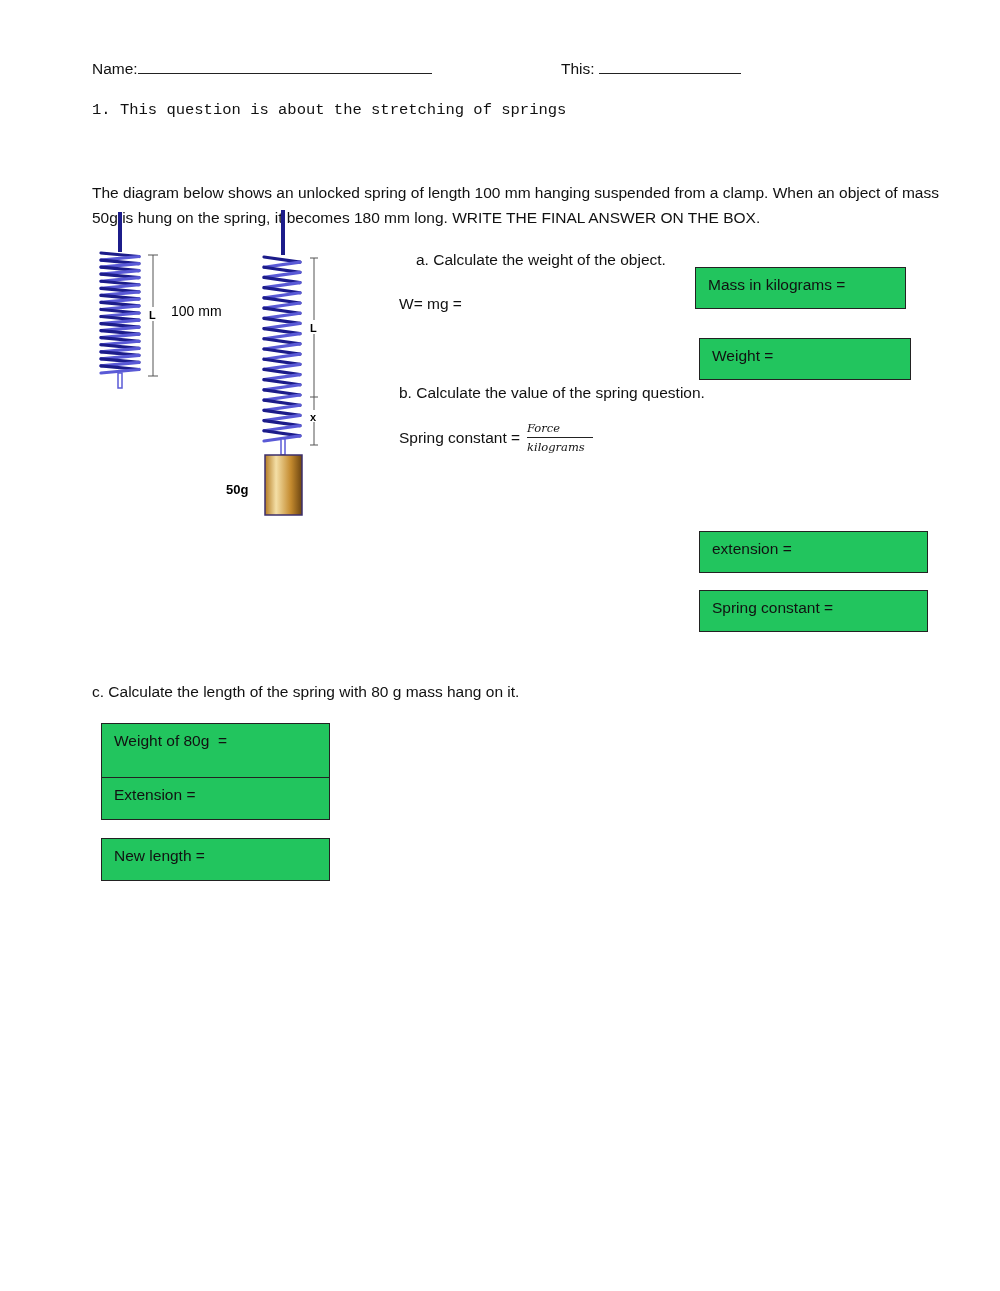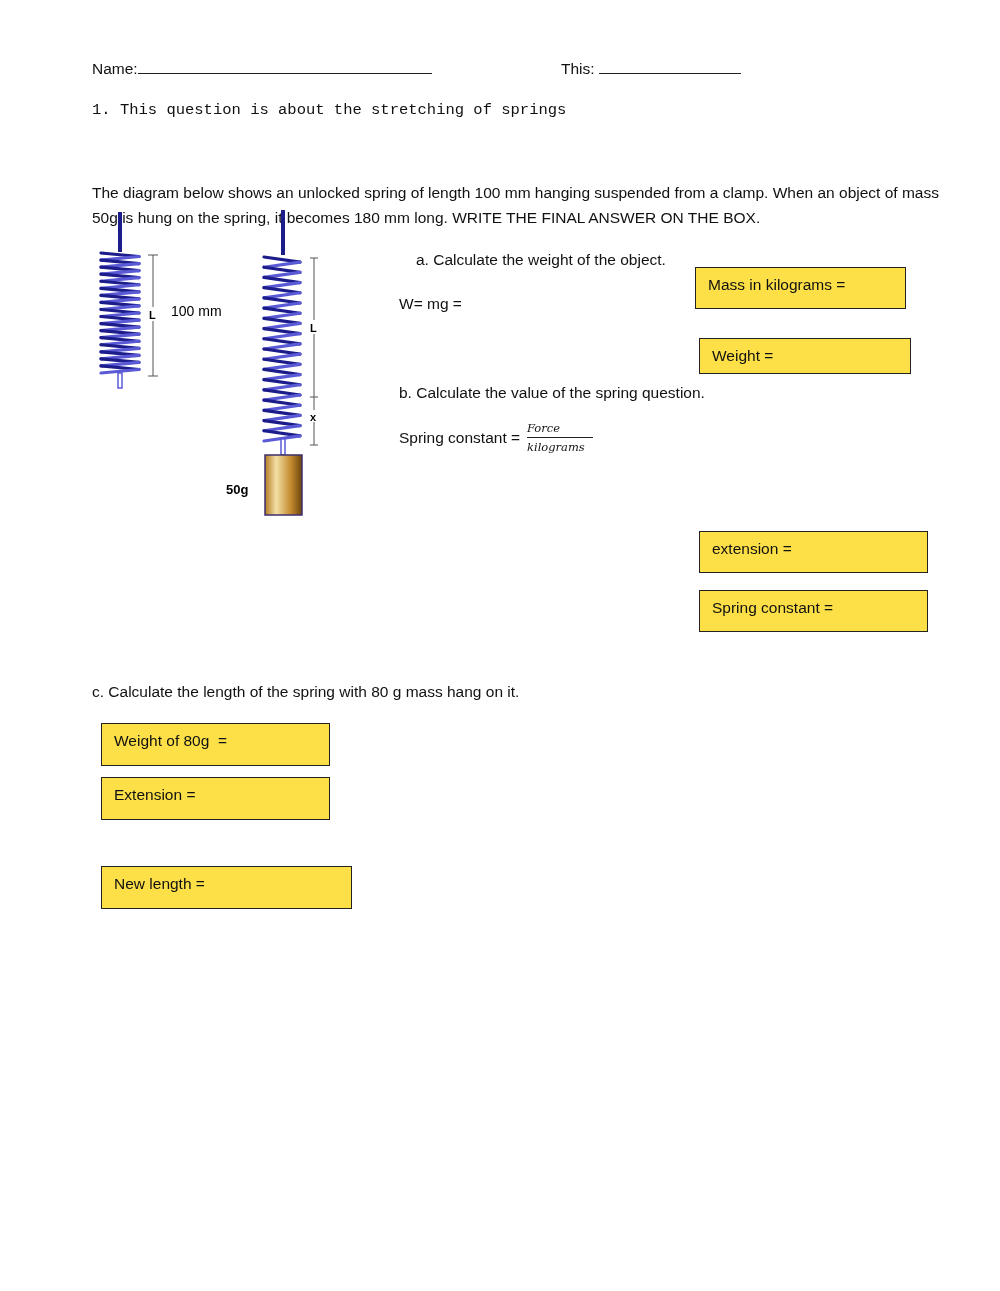--- a/index.html
+++ b/index.html
@@ -1,19 +1,19 @@
 <!DOCTYPE html>
 <html><head>
 <meta charset="utf-8">
 <style>
   html, body { margin: 0; padding: 0; background: #ffffff; }
   body { width: 1000px; height: 1291px; position: relative; overflow: hidden;
          font-family: "Liberation Sans", "DejaVu Sans", sans-serif; color: #111; font-size: 15.5px; }
   .abs { position: absolute; white-space: nowrap; }
-  .box { position: absolute; border: 1.5px solid #222; box-sizing: border-box; background: #fde047; padding-left: 48px; }
+  .box { position: absolute; border: 1.5px solid #222; box-sizing: border-box; background: #22c55e; padding-left: 48px; }
   .box span { position: absolute; left: 12px; top: 8px; font-size: 15.5px; }
   .line { display: inline-block; border-bottom: 1px solid #222; height: 14px; vertical-align: baseline; }
   .para { position: absolute; left: 92px; width: 870px; line-height: 25px; font-size: 15.5px; margin-top: 40px; }
   .frac { position: absolute; left: 527px; top: 421px; width: 66px; 
           font-family: "DejaVu Serif", serif; font-style: italic; font-size: 11.5px; }
   .frac .num { display: block; border-bottom: 1px solid #222; padding-bottom: 2px; }
   .frac .den { display: block; padding-top: 2px; }
   svg text { font-family: "Liberation Sans", sans-serif; }
 </style>
 </head>
@@ -145,39 +145,39 @@
     <text x="220" y="216" font-size="11" font-weight="bold">x</text>
   </g>
   <text x="136" y="289" font-size="13" font-weight="bold">50g</text>
 </svg>
 
 <div class="abs" style="left:416px; top:251px;">a. Calculate the weight of the object.</div>
 <div class="abs" style="left:399px; top:295px;">W= mg =</div>
 <div class="box" style="left:695px; top:267px; width:211px; height:42px;">
   <span>Mass in kilograms =</span>
 </div>
-<div class="box" style="left:699px; top:338px; width:212px; height:36px;">
+<div class="box" style="left:699px; top:338px; width:212px; height:42px;">
   <span>Weight =</span>
 </div>
 
 <div class="abs" style="left:399px; top:384px;">b. Calculate the value of the spring question.</div>
 <div class="abs" style="left:399px; top:429px;">Spring constant =</div>
 <div class="frac">
   <span class="num">Force</span>
   <span class="den">kilograms</span>
 </div>
 <div class="box" style="left:699px; top:531px; width:229px; height:42px;">
   <span>extension =</span>
 </div>
 <div class="box" style="left:699px; top:590px; width:229px; height:42px;">
   <span>Spring constant =</span>
 </div>
 
 <div class="abs" style="left:92px; top:683px;">c. Calculate the length of the spring with 80 g mass hang on it.</div>
-<div class="box" style="left:101px; top:723px; width:229px; height:43px;">
+<div class="box" style="left:101px; top:723px; width:229px; height:55px;">
   <span style="white-space:pre;">Weight of 80g  =</span>
 </div>
 <div class="box" style="left:101px; top:777px; width:229px; height:43px;">
   <span>Extension =</span>
 </div>
-<div class="box" style="left:101px; top:866px; width:251px; height:43px;">
+<div class="box" style="left:101px; top:838px; width:229px; height:43px;">
   <span>New length =</span>
 </div>
 
 </body></html>

